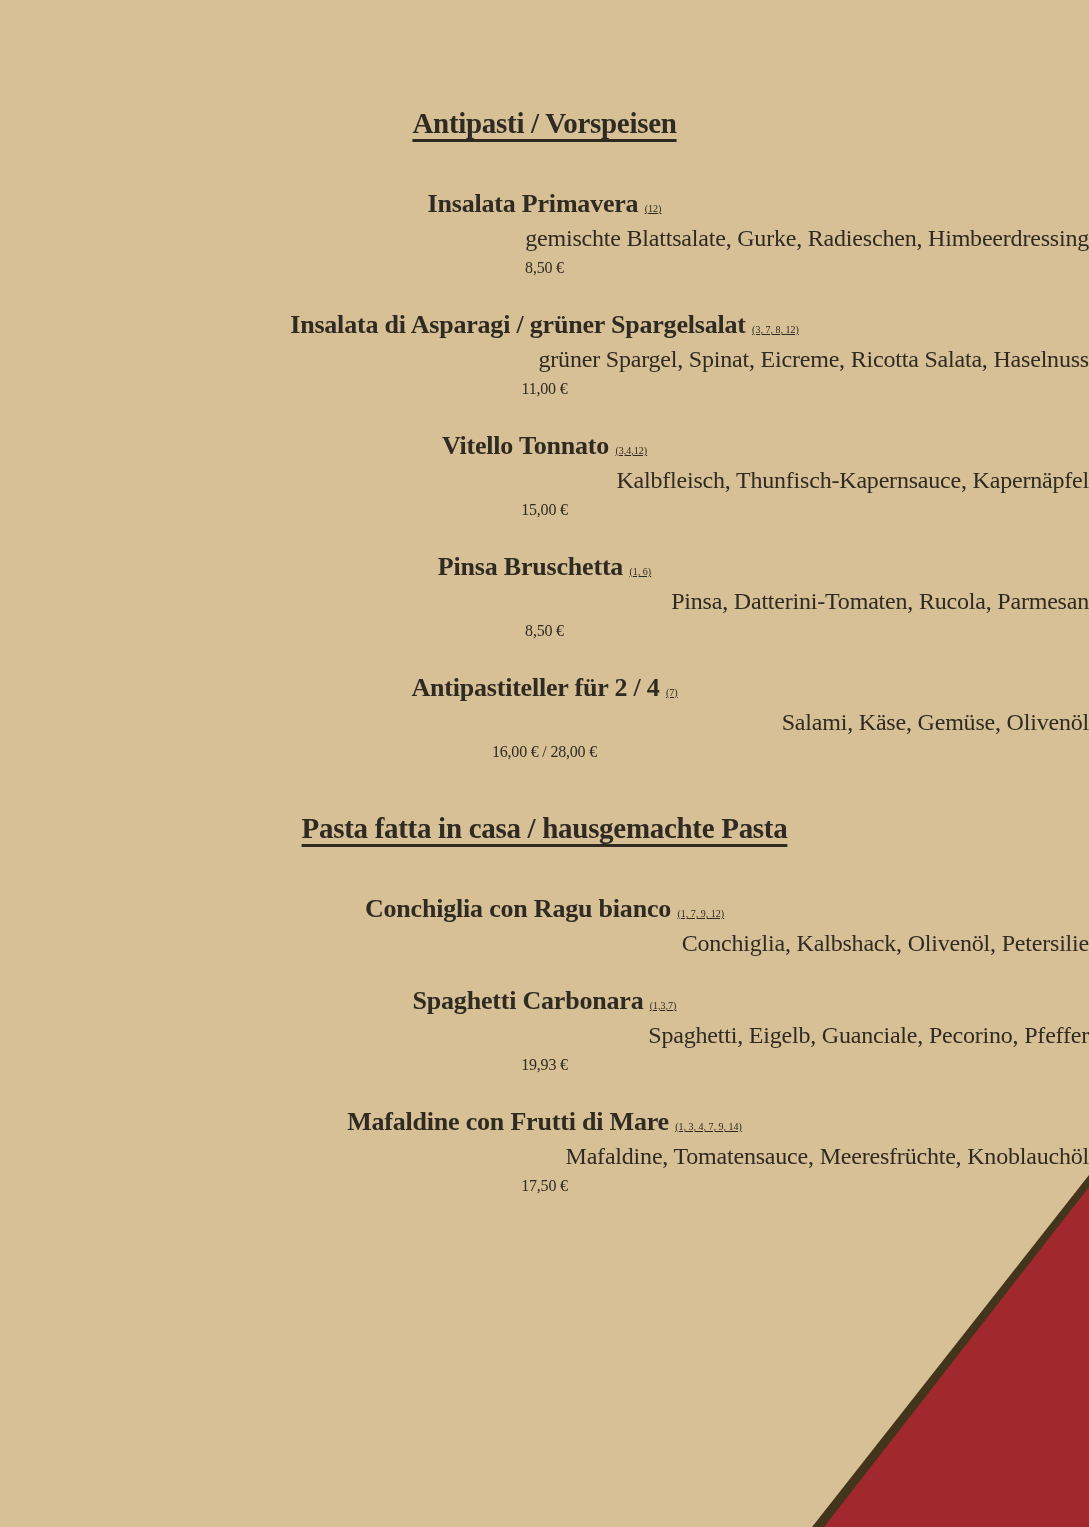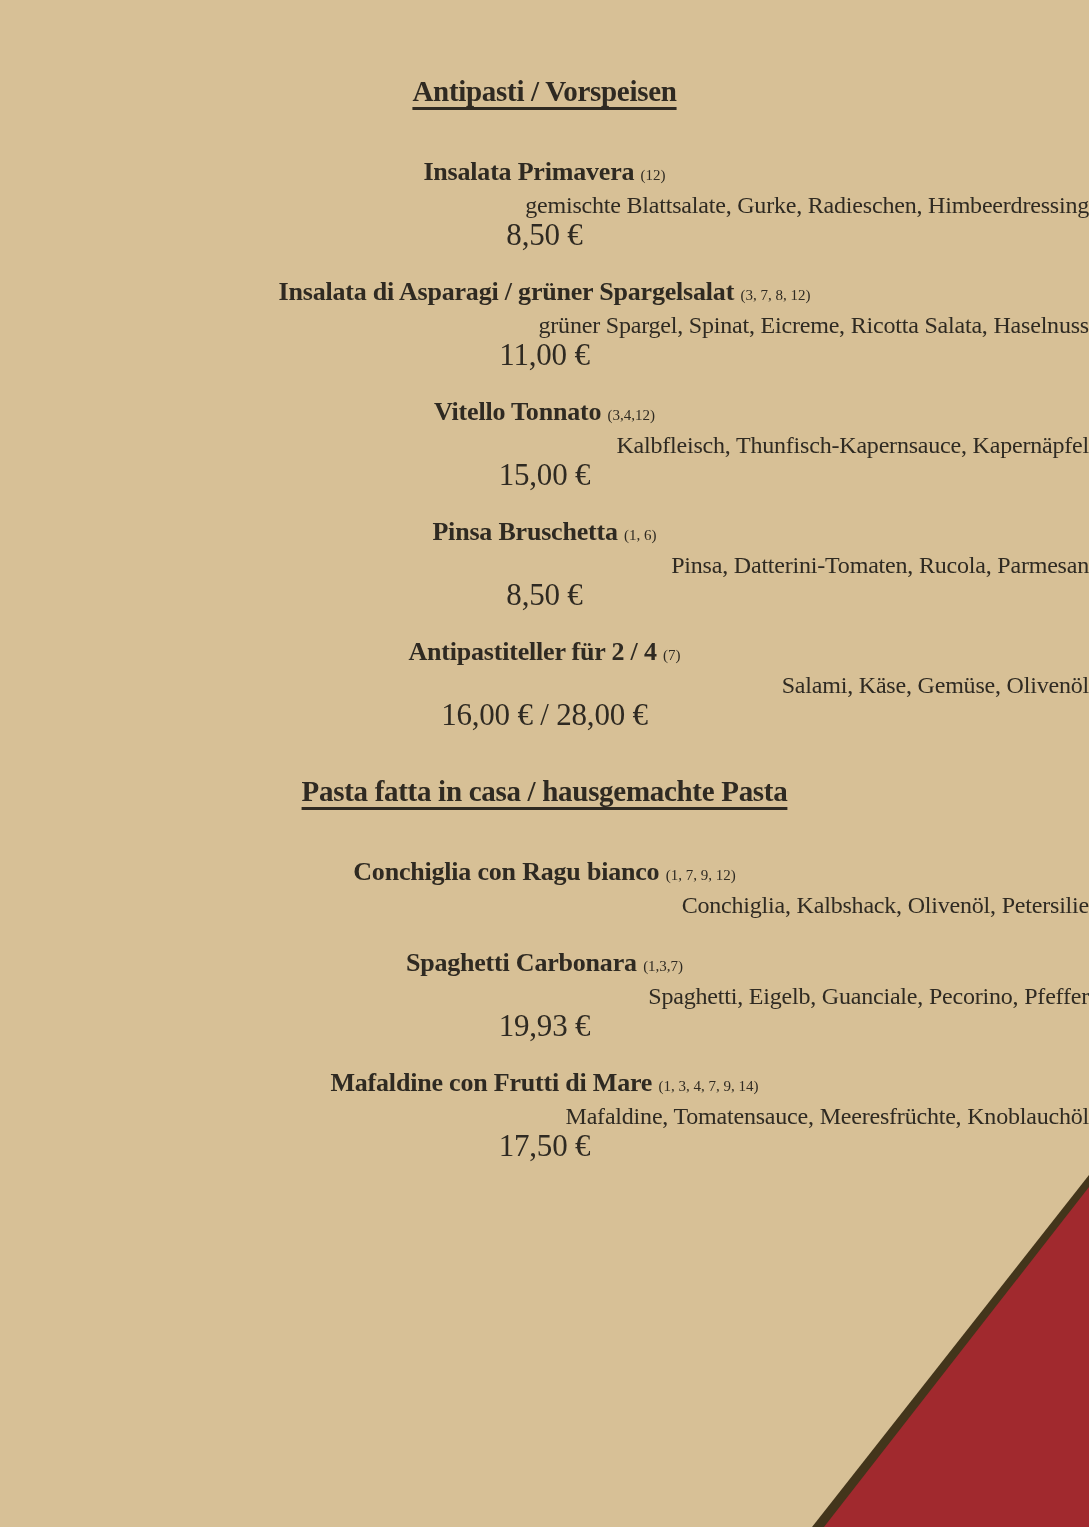--- a/index.html
+++ b/index.html
@@ -11,21 +11,21 @@
     height: 1527px;
     position: relative;
     overflow: hidden;
     background: #d7c096;
     font-family: "Liberation Serif", "DejaVu Serif", serif;
     color: #2f2a22;
   }
   .menu {
     position: relative;
     z-index: 2;
-    padding-top: 74px;
+    padding-top: 106px;
     text-align: center;
     letter-spacing: -0.2px;
   }
   .section-heading {
     margin: 0 0 47px 0;
     font-size: 29px;
     font-weight: 700;
     line-height: 35px;
     text-decoration: underline;
     text-decoration-thickness: 2.5px;
@@ -37,31 +37,32 @@
   }
   .item {
     margin-bottom: 27px;
   }
   .item-title {
     font-size: 26px;
     font-weight: 700;
     line-height: 31px;
   }
   .allergens {
-    font-size: 15px;
+    font-size: 10px;
     font-weight: 400;
     letter-spacing: 0;
+    text-decoration: underline;
   }
   .item-desc {
     font-size: 24px;
     line-height: 29px;
     text-align: right;
   }
   .item-price {
-    font-size: 31px;
+    font-size: 16px;
     line-height: 29px;
   }
   .corner {
     position: absolute;
     right: 0;
     bottom: 0;
     z-index: 1;
     display: block;
   }
 </style>

